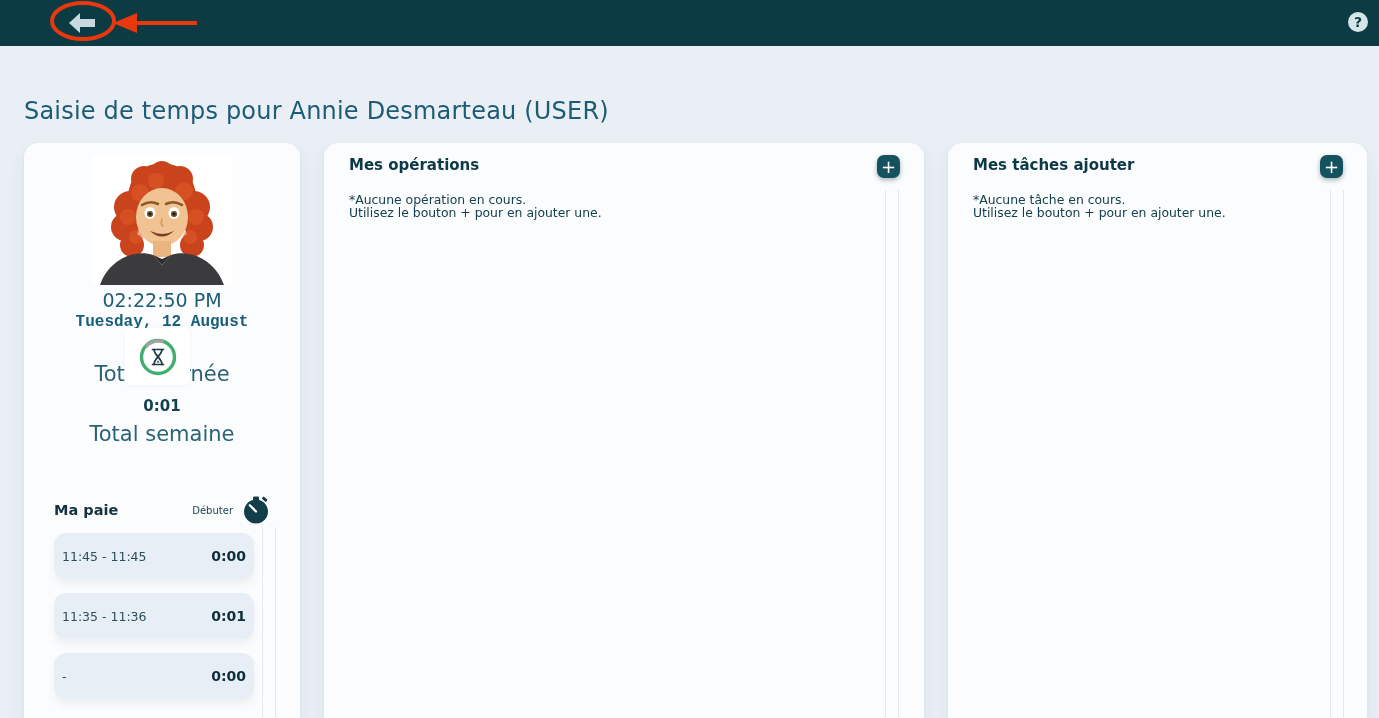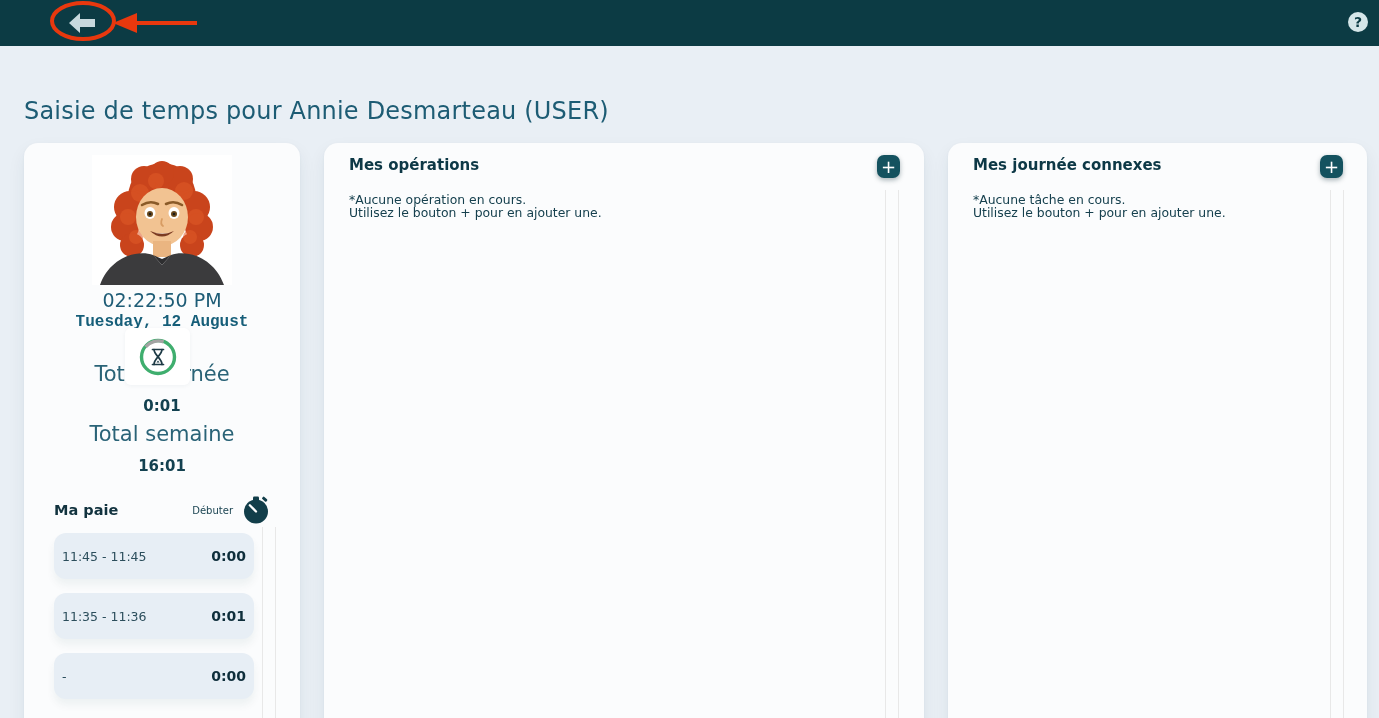--- a/index.html
+++ b/index.html
@@ -122,21 +122,20 @@
     <path d="M8 130 C18 102 46 94 61 100 L70 110 L79 100 C94 94 122 102 132 130 Z" fill="#3b3b3d"></path>
     <path d="M61 100 L70 110 L79 100 L70 104 Z" fill="#2e2e30"></path>
   </svg>
 
   <div class="clock">02:22:50 PM</div>
   <div class="date">Tuesday, 12 August</div>
 
   <div class="total-label lbl-day">Total journée</div>
   <div class="total-value val-day">0:01</div>
   <div class="total-label lbl-week">Total semaine</div>
-  <div class="total-value val-week">16:01</div>
 
   <div class="spinner-box">
     <svg width="42" height="42" viewBox="0 0 42 42">
       <circle cx="21" cy="21" r="16.5" fill="none" stroke="#3fae6e" stroke-width="3.4"></circle>
       <path d="M8.6 10.9 A16.5 16.5 0 0 1 26.6 5.8" fill="none" stroke="#a3a3a3" stroke-width="3.4"></path>
       <g stroke="#1d3a45" stroke-width="1.7" fill="none" stroke-linecap="round">
         <path d="M15.5 13.5 H26.5"></path>
         <path d="M15.5 28.5 H26.5"></path>
         <path d="M17 13.5 C17 19 25 22.5 25 28.5"></path>
         <path d="M25 13.5 C25 19 17 22.5 17 28.5"></path>
@@ -178,20 +177,20 @@
   <div class="panel-title">Mes opérations</div>
   <button class="add-btn">+</button>
   <div class="panel-empty">
     <div>*Aucune opération en cours.</div>
     <div>Utilisez le bouton + pour en ajouter une.</div>
   </div>
   <div class="gutter"></div>
 </div>
 
 <div class="card card-right">
-  <div class="panel-title">Mes journée connexes</div>
+  <div class="panel-title">Mes tâches ajouter</div>
   <button class="add-btn">+</button>
   <div class="panel-empty">
     <div>*Aucune tâche en cours.</div>
     <div>Utilisez le bouton + pour en ajouter une.</div>
   </div>
   <div class="gutter"></div>
 </div>
 
 </body></html>

